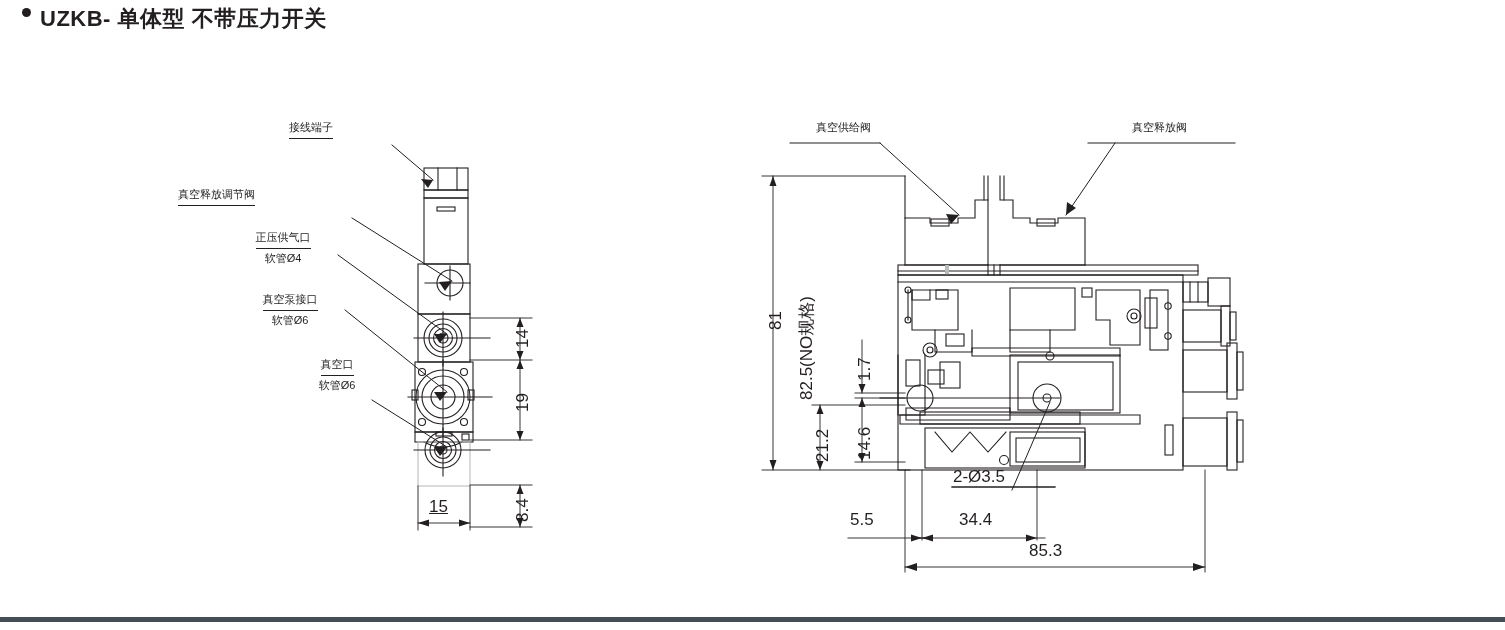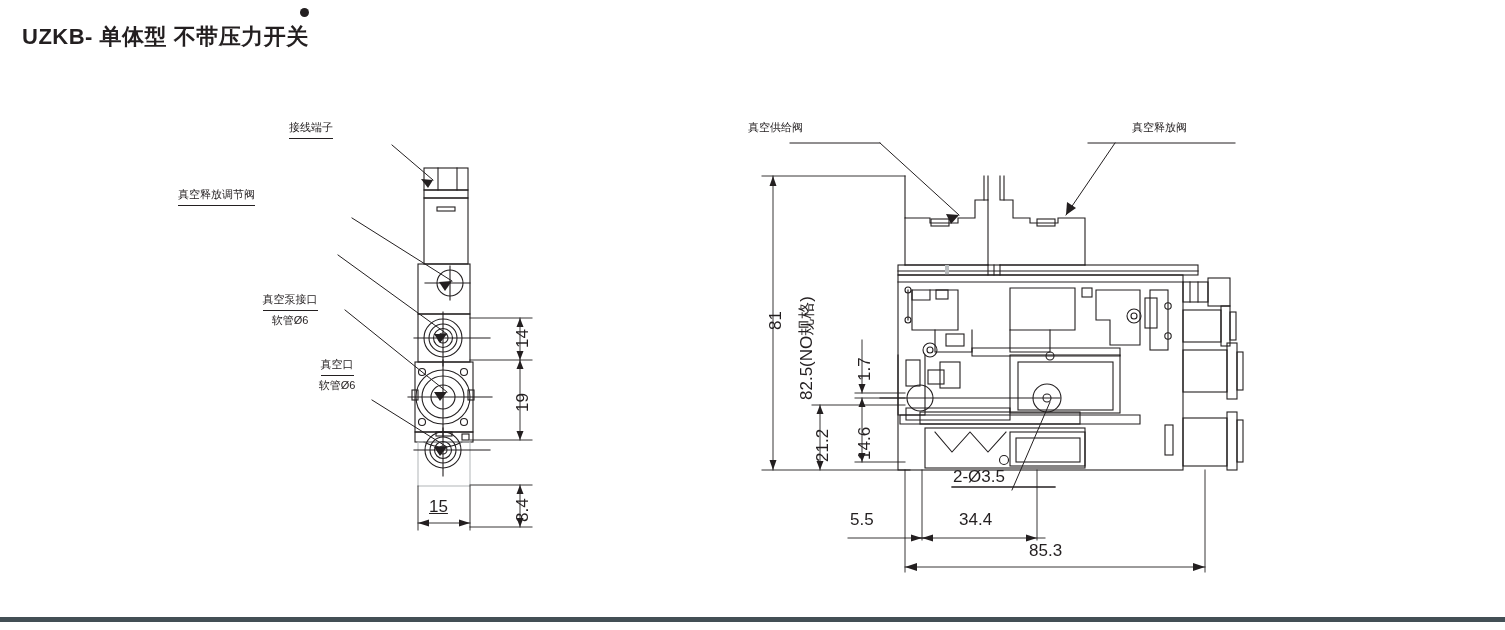--- a/index.html
+++ b/index.html
@@ -22,23 +22,22 @@
     height: 630px;
     background: #ffffff;
   }
 
   
   .title-row {
     position: absolute;
     left: 22px;
     top: 8px;
     display: flex;
-    align-items: flex-end;
+    align-items: flex-start;
     gap: 9px;
-    flex-direction: column;
   }
   .title-bullet {
     width: 9px;
     height: 9px;
     border-radius: 50%;
     background: #231f20;
     display: inline-block;
   }
   .title-text {
     font-size: 22px;
@@ -350,37 +349,41 @@
   </svg>
 
   <div class="ann" style="left:289px; top:118px;">
     <span class="ln ul">接线端子</span>
   </div>
 
   <div class="ann" style="left:178px; top:185px;">
     <span class="ln ul">真空释放调节阀</span>
   </div>
 
+  <div class="ann center" style="left:228px; top:228px; width:110px;">
+    <span class="ln ul">正压供气口</span>
+    <span class="ln">软管Ø4</span>
+  </div>
 
   <div class="ann center" style="left:235px; top:290px; width:110px;">
     <span class="ln ul">真空泵接口</span>
     <span class="ln">软管Ø6</span>
   </div>
 
   <div class="ann center" style="left:290px; top:355px; width:94px;">
     <span class="ln ul">真空口</span>
     <span class="ln">软管Ø6</span>
   </div>
 
   <div class="dim vert" style="left:514px; top:348px;">14</div>
   <div class="dim vert" style="left:514px; top:412px;">19</div>
   <div class="dim vert" style="left:514px; top:522px;">8.4</div>
   <div class="dim" style="left:429px; top:498px;text-decoration:underline;">15</div>
 
-  <div class="ann" style="left:748px; top:118px;">
+  <div class="ann" style="left:816px; top:118px;">
     <span class="ln">真空供给阀</span>
   </div>
   <div class="ann" style="left:1092px; top:118px;margin-left:40px;">
     <span class="ln">真空释放阀</span>
   </div>
 
   <div class="dim" style="left:953px; top:468px;">2-Ø3.5</div>
 
   <div class="dim vert" style="left:767px; top:330px;">81</div>
   <div class="dim vert" style="left:798px; top:400px;">82.5(NO规格)</div>

